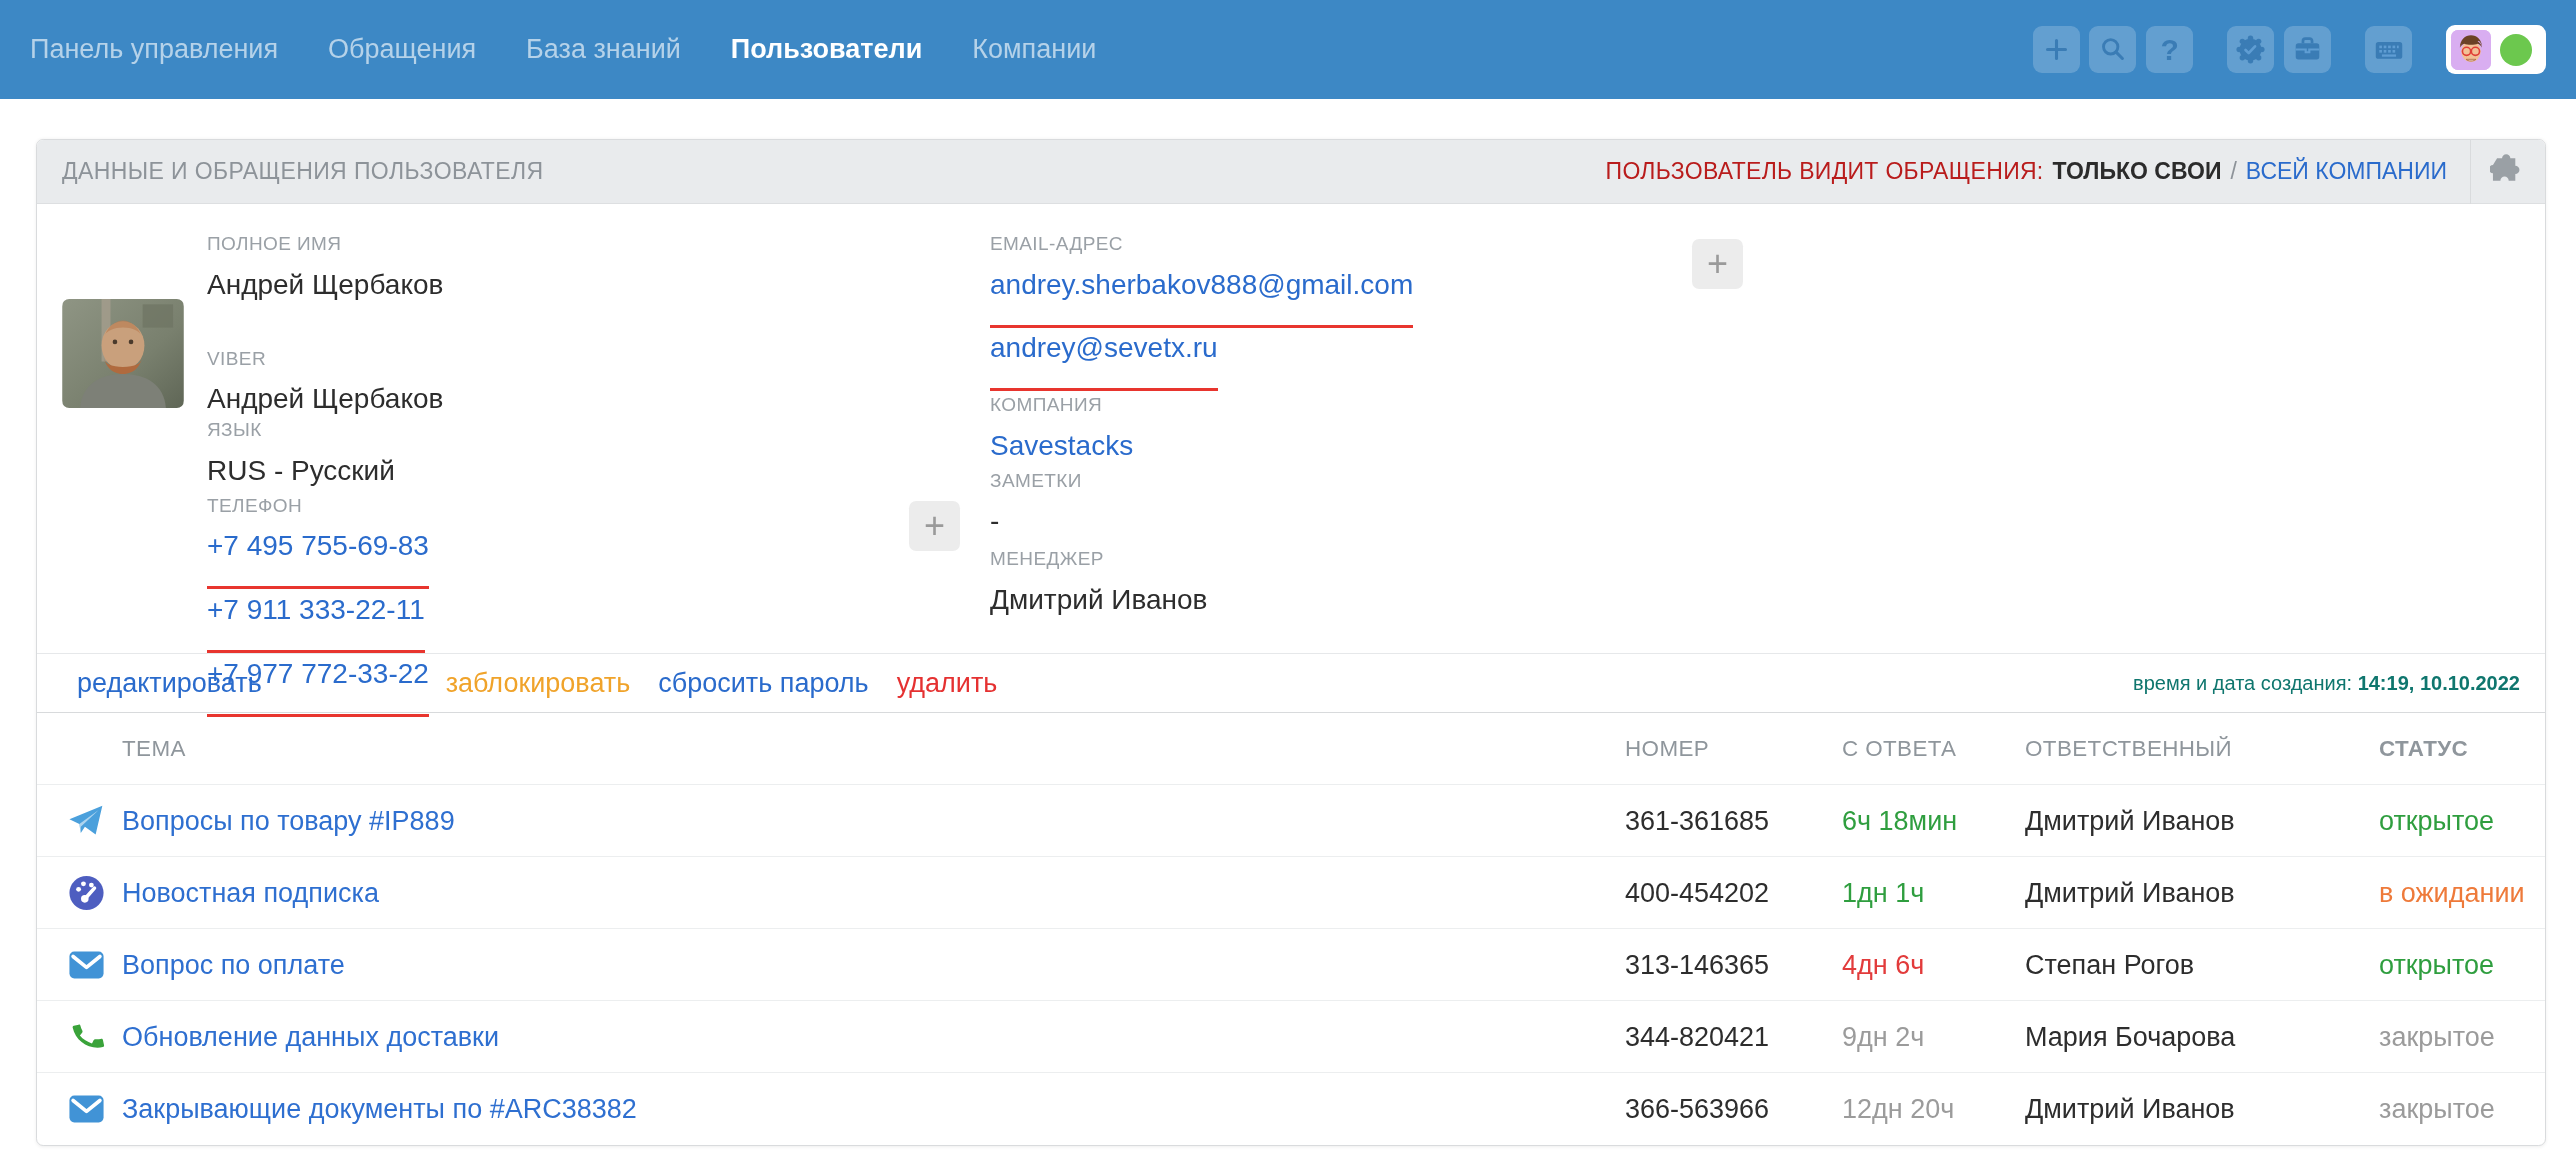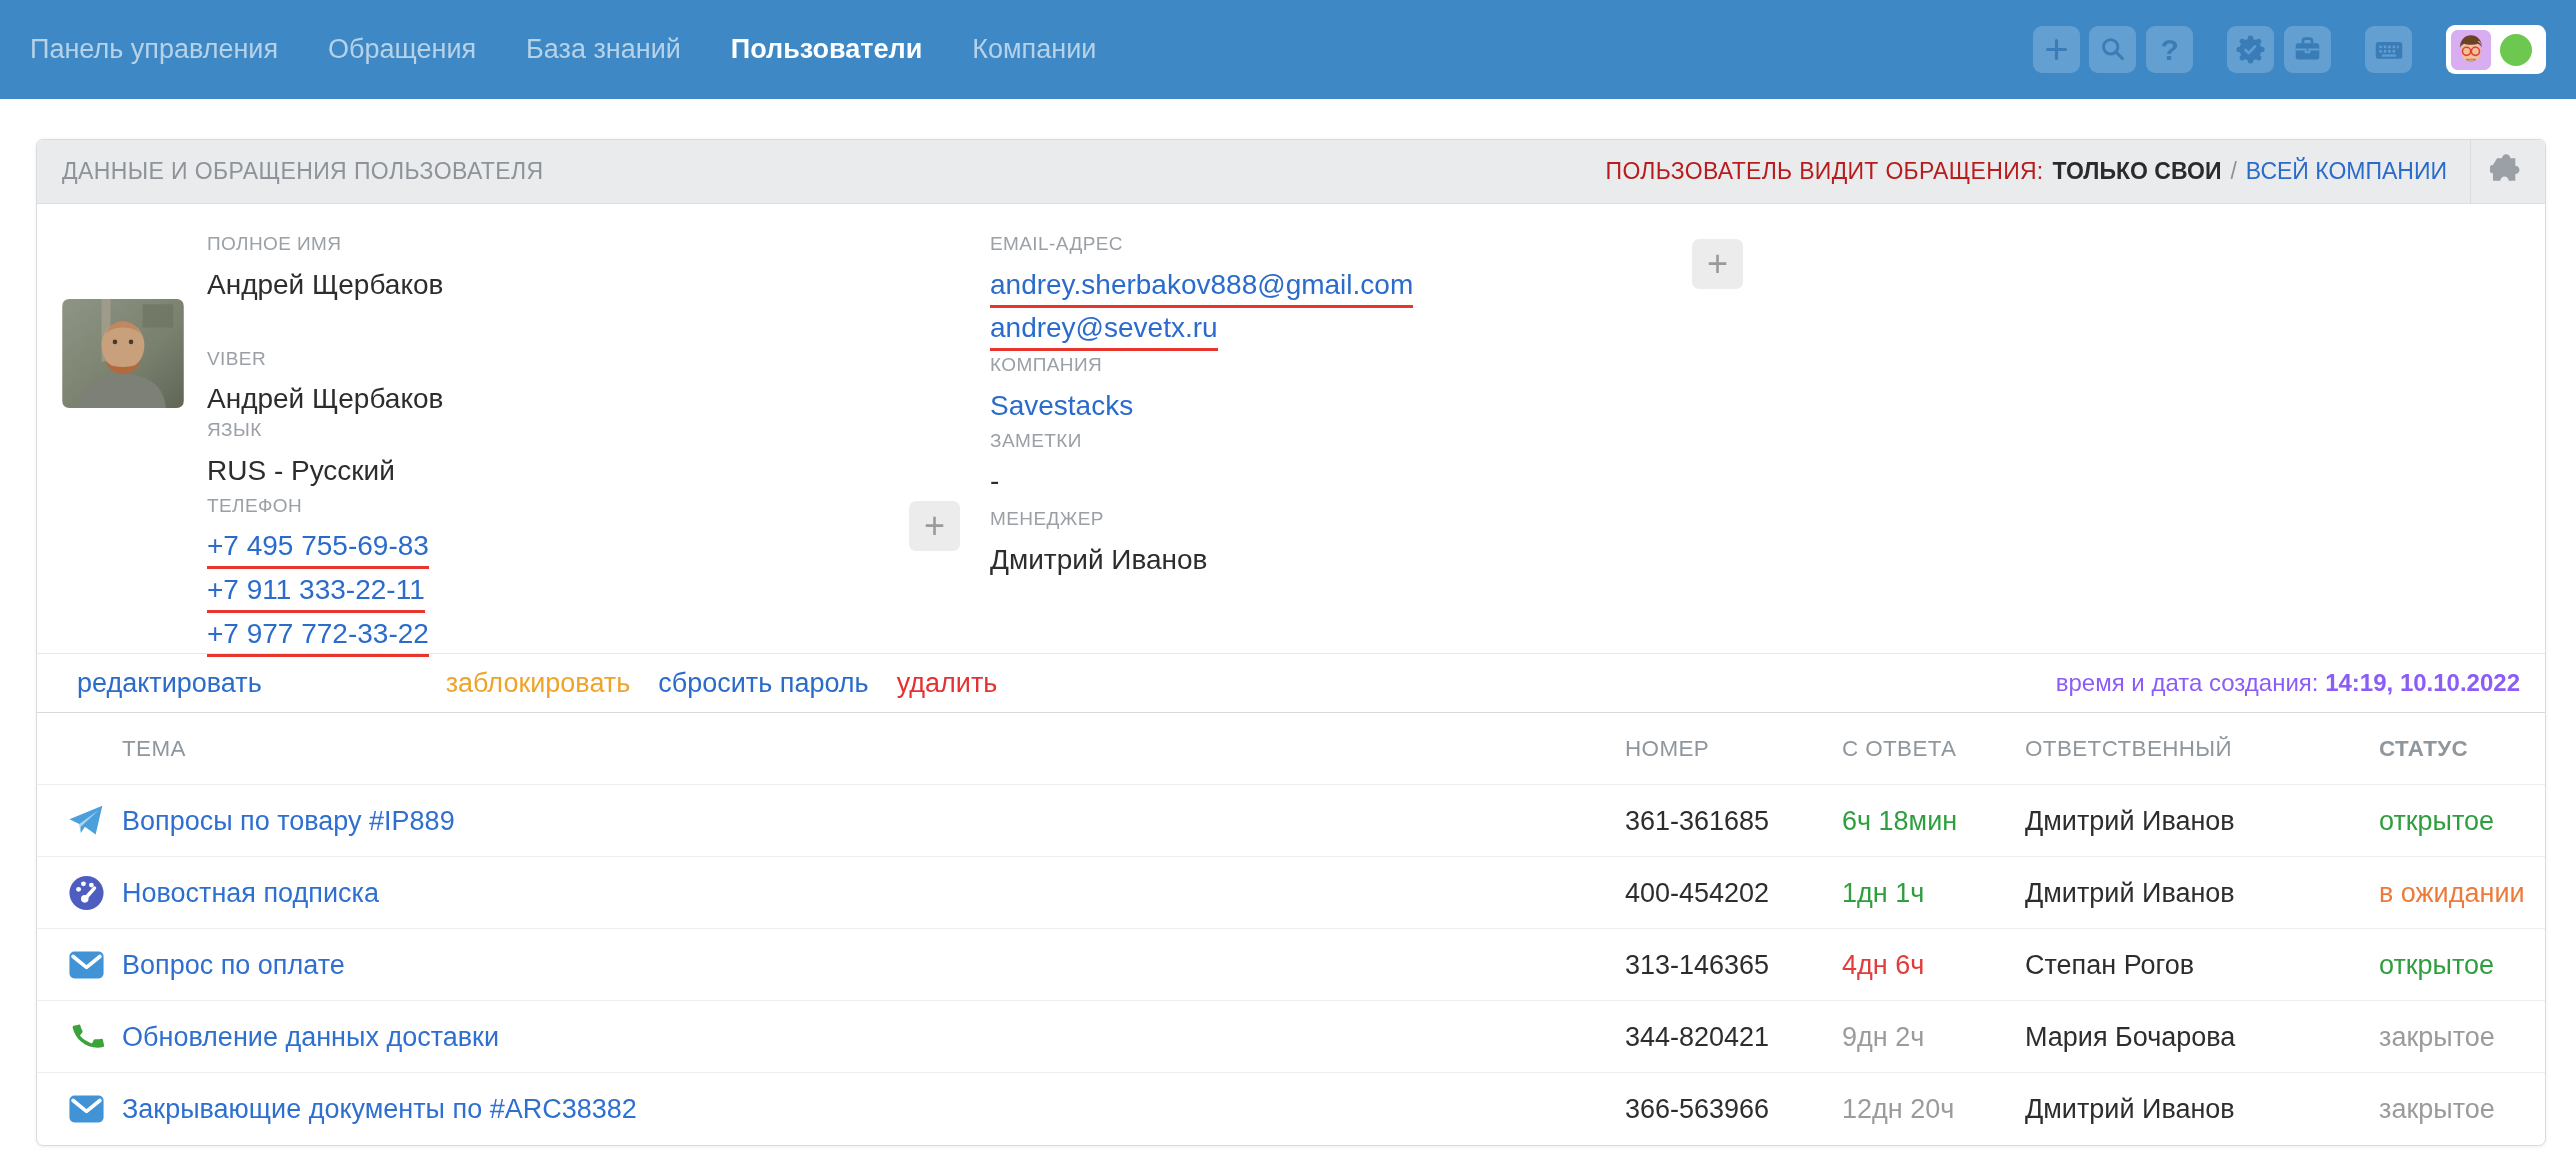--- a/index.html
+++ b/index.html
@@ -44,37 +44,37 @@
   .field { margin-bottom:5.4px; }
   .f-label { font-size:19px; color:#9aa0a6; letter-spacing:0.4px; margin-bottom:11.6px; }
   .f-value { font-size:28px; color:#2d2d2d; line-height:36px; }
   .mb-big { margin-bottom:45px; }
   .mb-s2 { margin-bottom:1.8px; }
   .mb-s3 { margin-bottom:2.7px; }
   .mb-s4 { margin-bottom:3.6px; }
   .mb-s7 { margin-bottom:6.3px; }
   .mb-s10 { margin-bottom:9px; }
   a.lnk { color:#2a6bcc; text-decoration:none; font-size:28px; line-height:36px; cursor:pointer; }
-  .redline { display:inline-block; border-bottom:3.6px solid #e8352e; padding-bottom:2px; margin-bottom:2.7px; }
+  .redline { display:inline-block; border-bottom:3.6px solid #e8352e; padding-bottom:22px; margin-bottom:2.7px; }
   .stackline { display:block; width:max-content; }
   .add-btn { position:absolute; width:51px; height:50px; background:#ececec; border-radius:7.2px;
     display:flex; align-items:center; justify-content:center; font-size:36px; color:#9a9a9a;
     cursor:pointer; font-weight:300; }
   .add-email { left:1655px; top:35px; }
   .add-phone { left:872px; top:297px; }
 
   
   .actions { height:59px; border-top:0.9px solid #e6e8ea; display:flex; align-items:center;
     padding:0 25px 0 40px; font-size:27px; }
   .act { cursor:pointer; white-space:nowrap; }
   .act-edit { color:#2a6bcc; margin-right:184px; }
   .act-block { color:#f0a32a; margin-right:28px; }
   .act-reset { color:#2a6bcc; margin-right:28px; }
   .act-del { color:#e53131; }
-  .created { margin-left:auto; font-size:24px; color:#8b5cf6; }
+  .created { margin-left:auto; font-size:20px; color:#0f766e; }
   .created b { font-weight:bold; }
 
   
   .thead { position:relative; height:73px; border-top:1.8px solid #d8dadc; border-bottom:0.9px solid #eceeef; }
   .th { position:absolute; top:50%; transform:translateY(-50%); font-size:22.4px; color:#8f969c; letter-spacing:0.4px; }
   .row { position:relative; height:72px; border-bottom:0.9px solid #eceeef; }
   .row:last-child { border-bottom:none; }
   .cell { position:absolute; top:50%; transform:translateY(-50%); font-size:27px; color:#2d2d2d; white-space:nowrap; }
   .x-subj { left:85px; } .x-num { left:1588px; } .x-time { left:1805px; }
   .x-resp { left:1988px; } .x-stat { left:2342px; }

